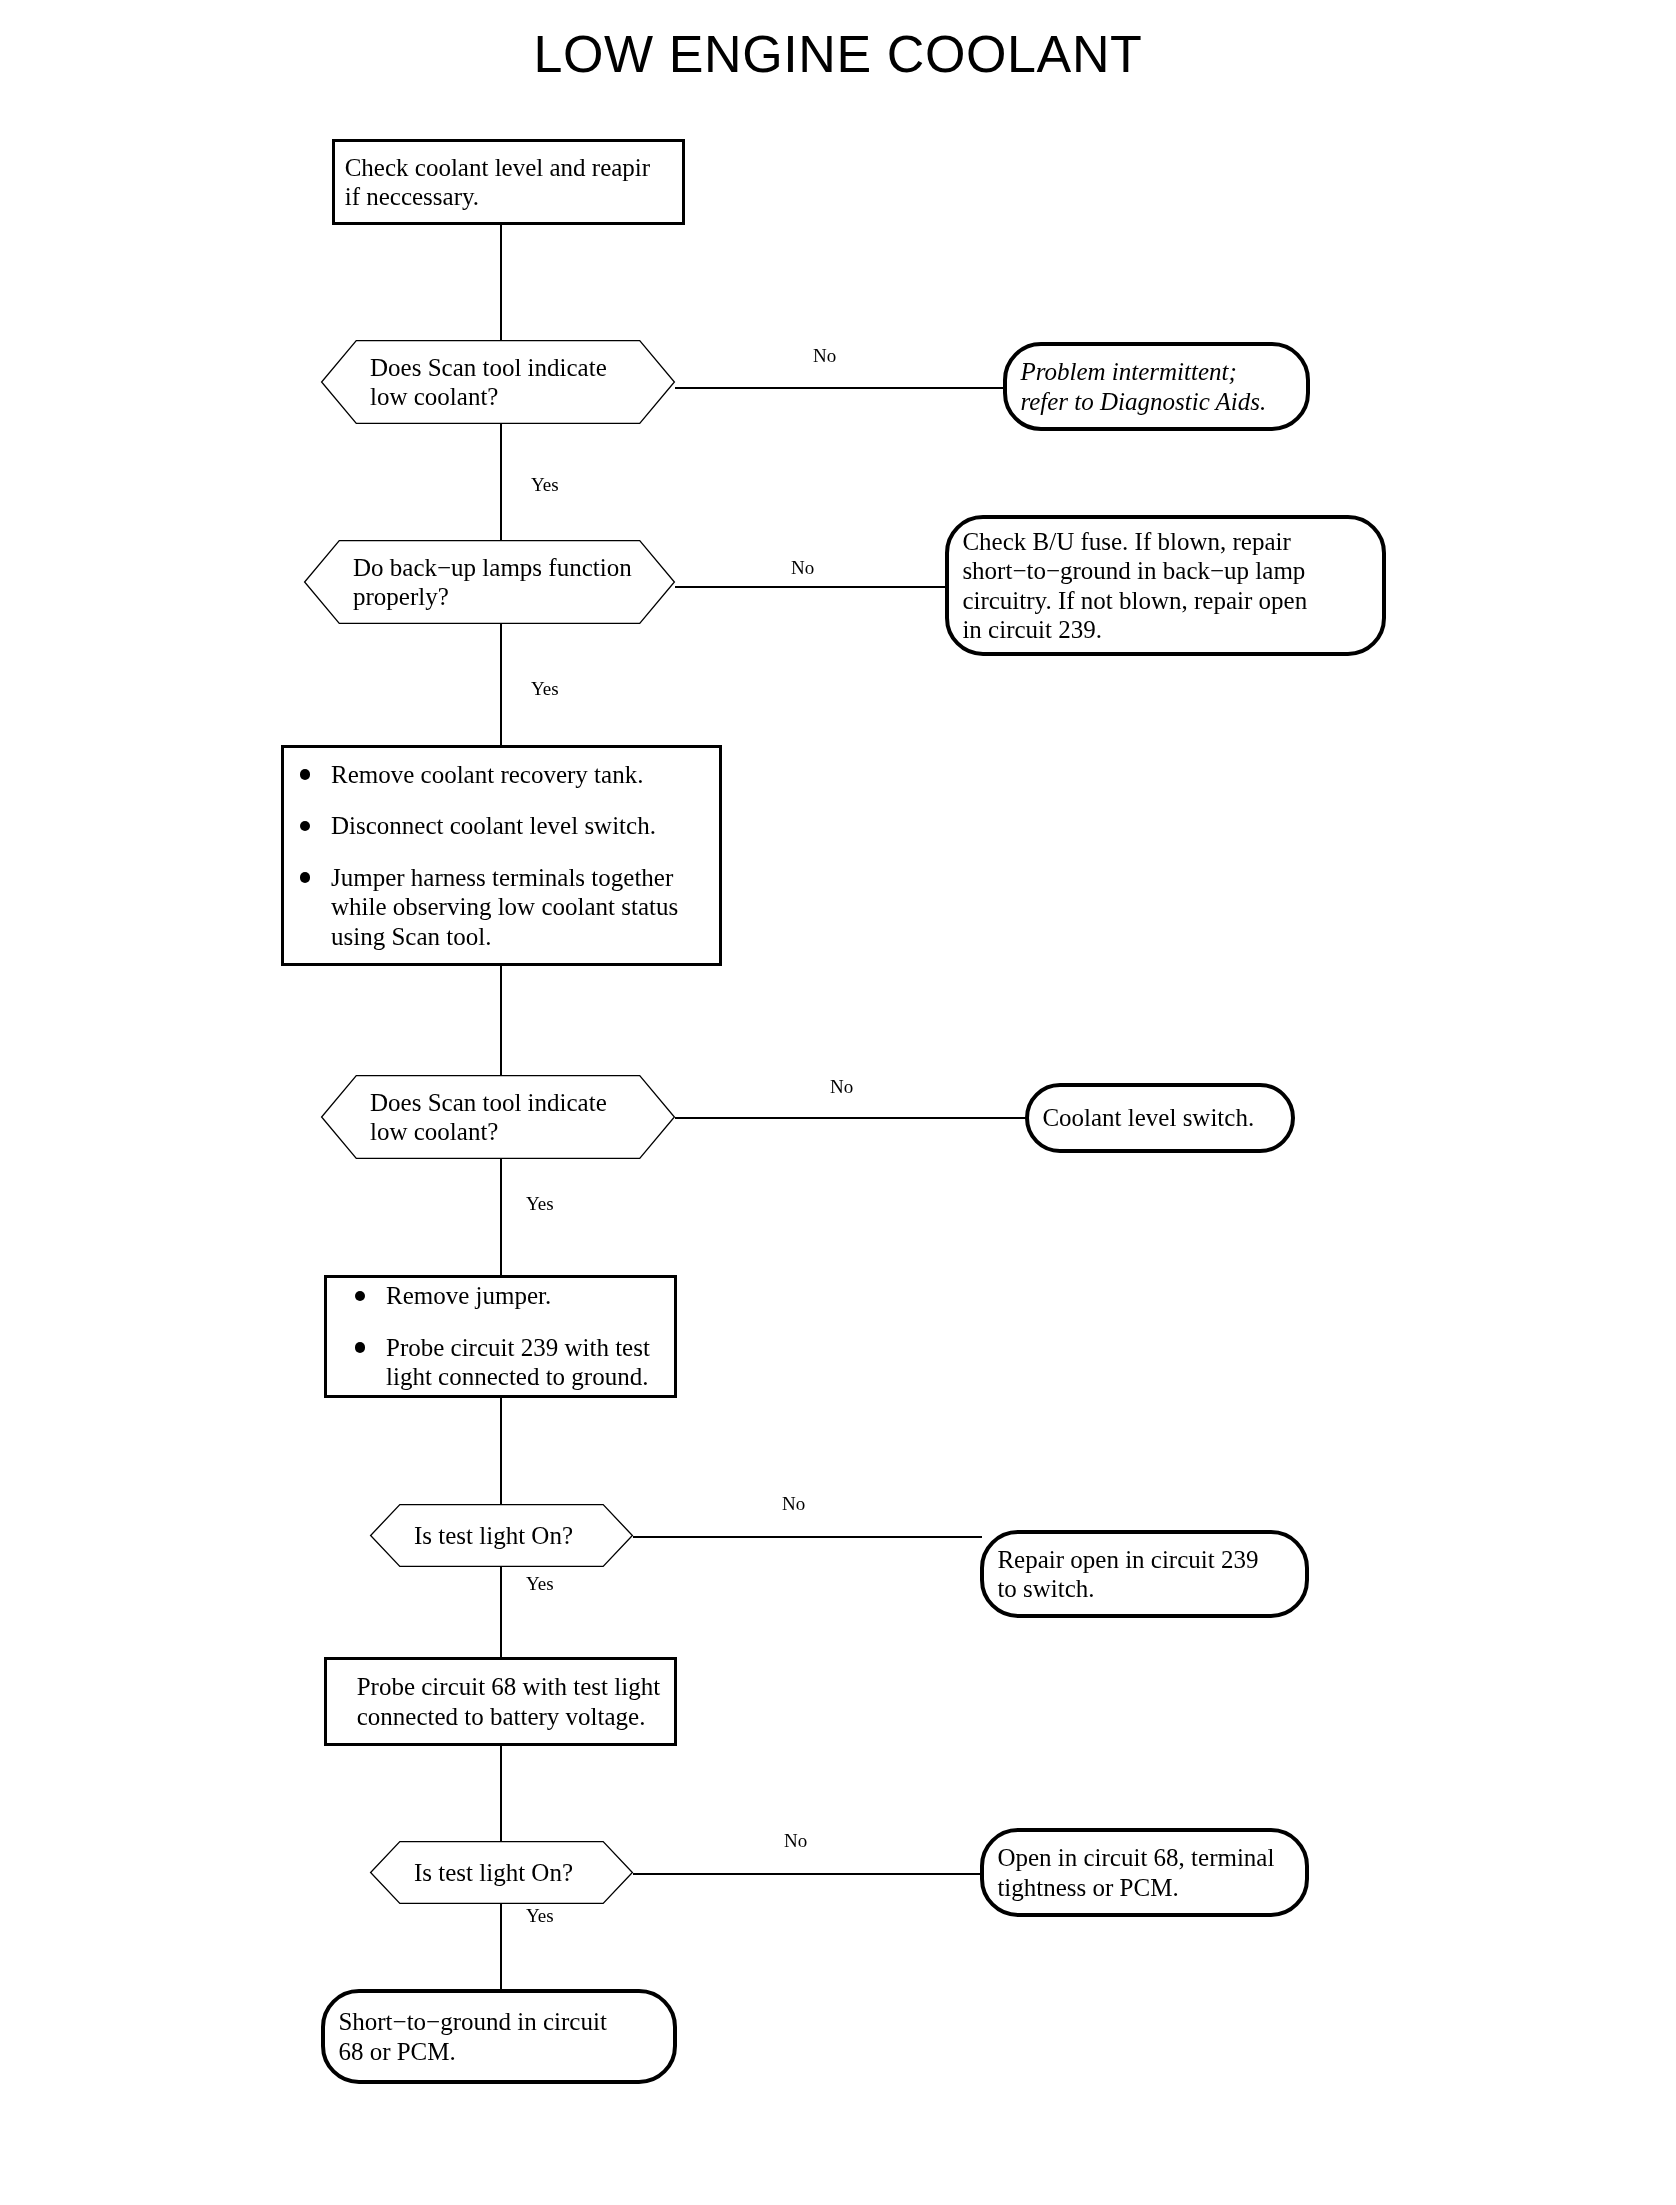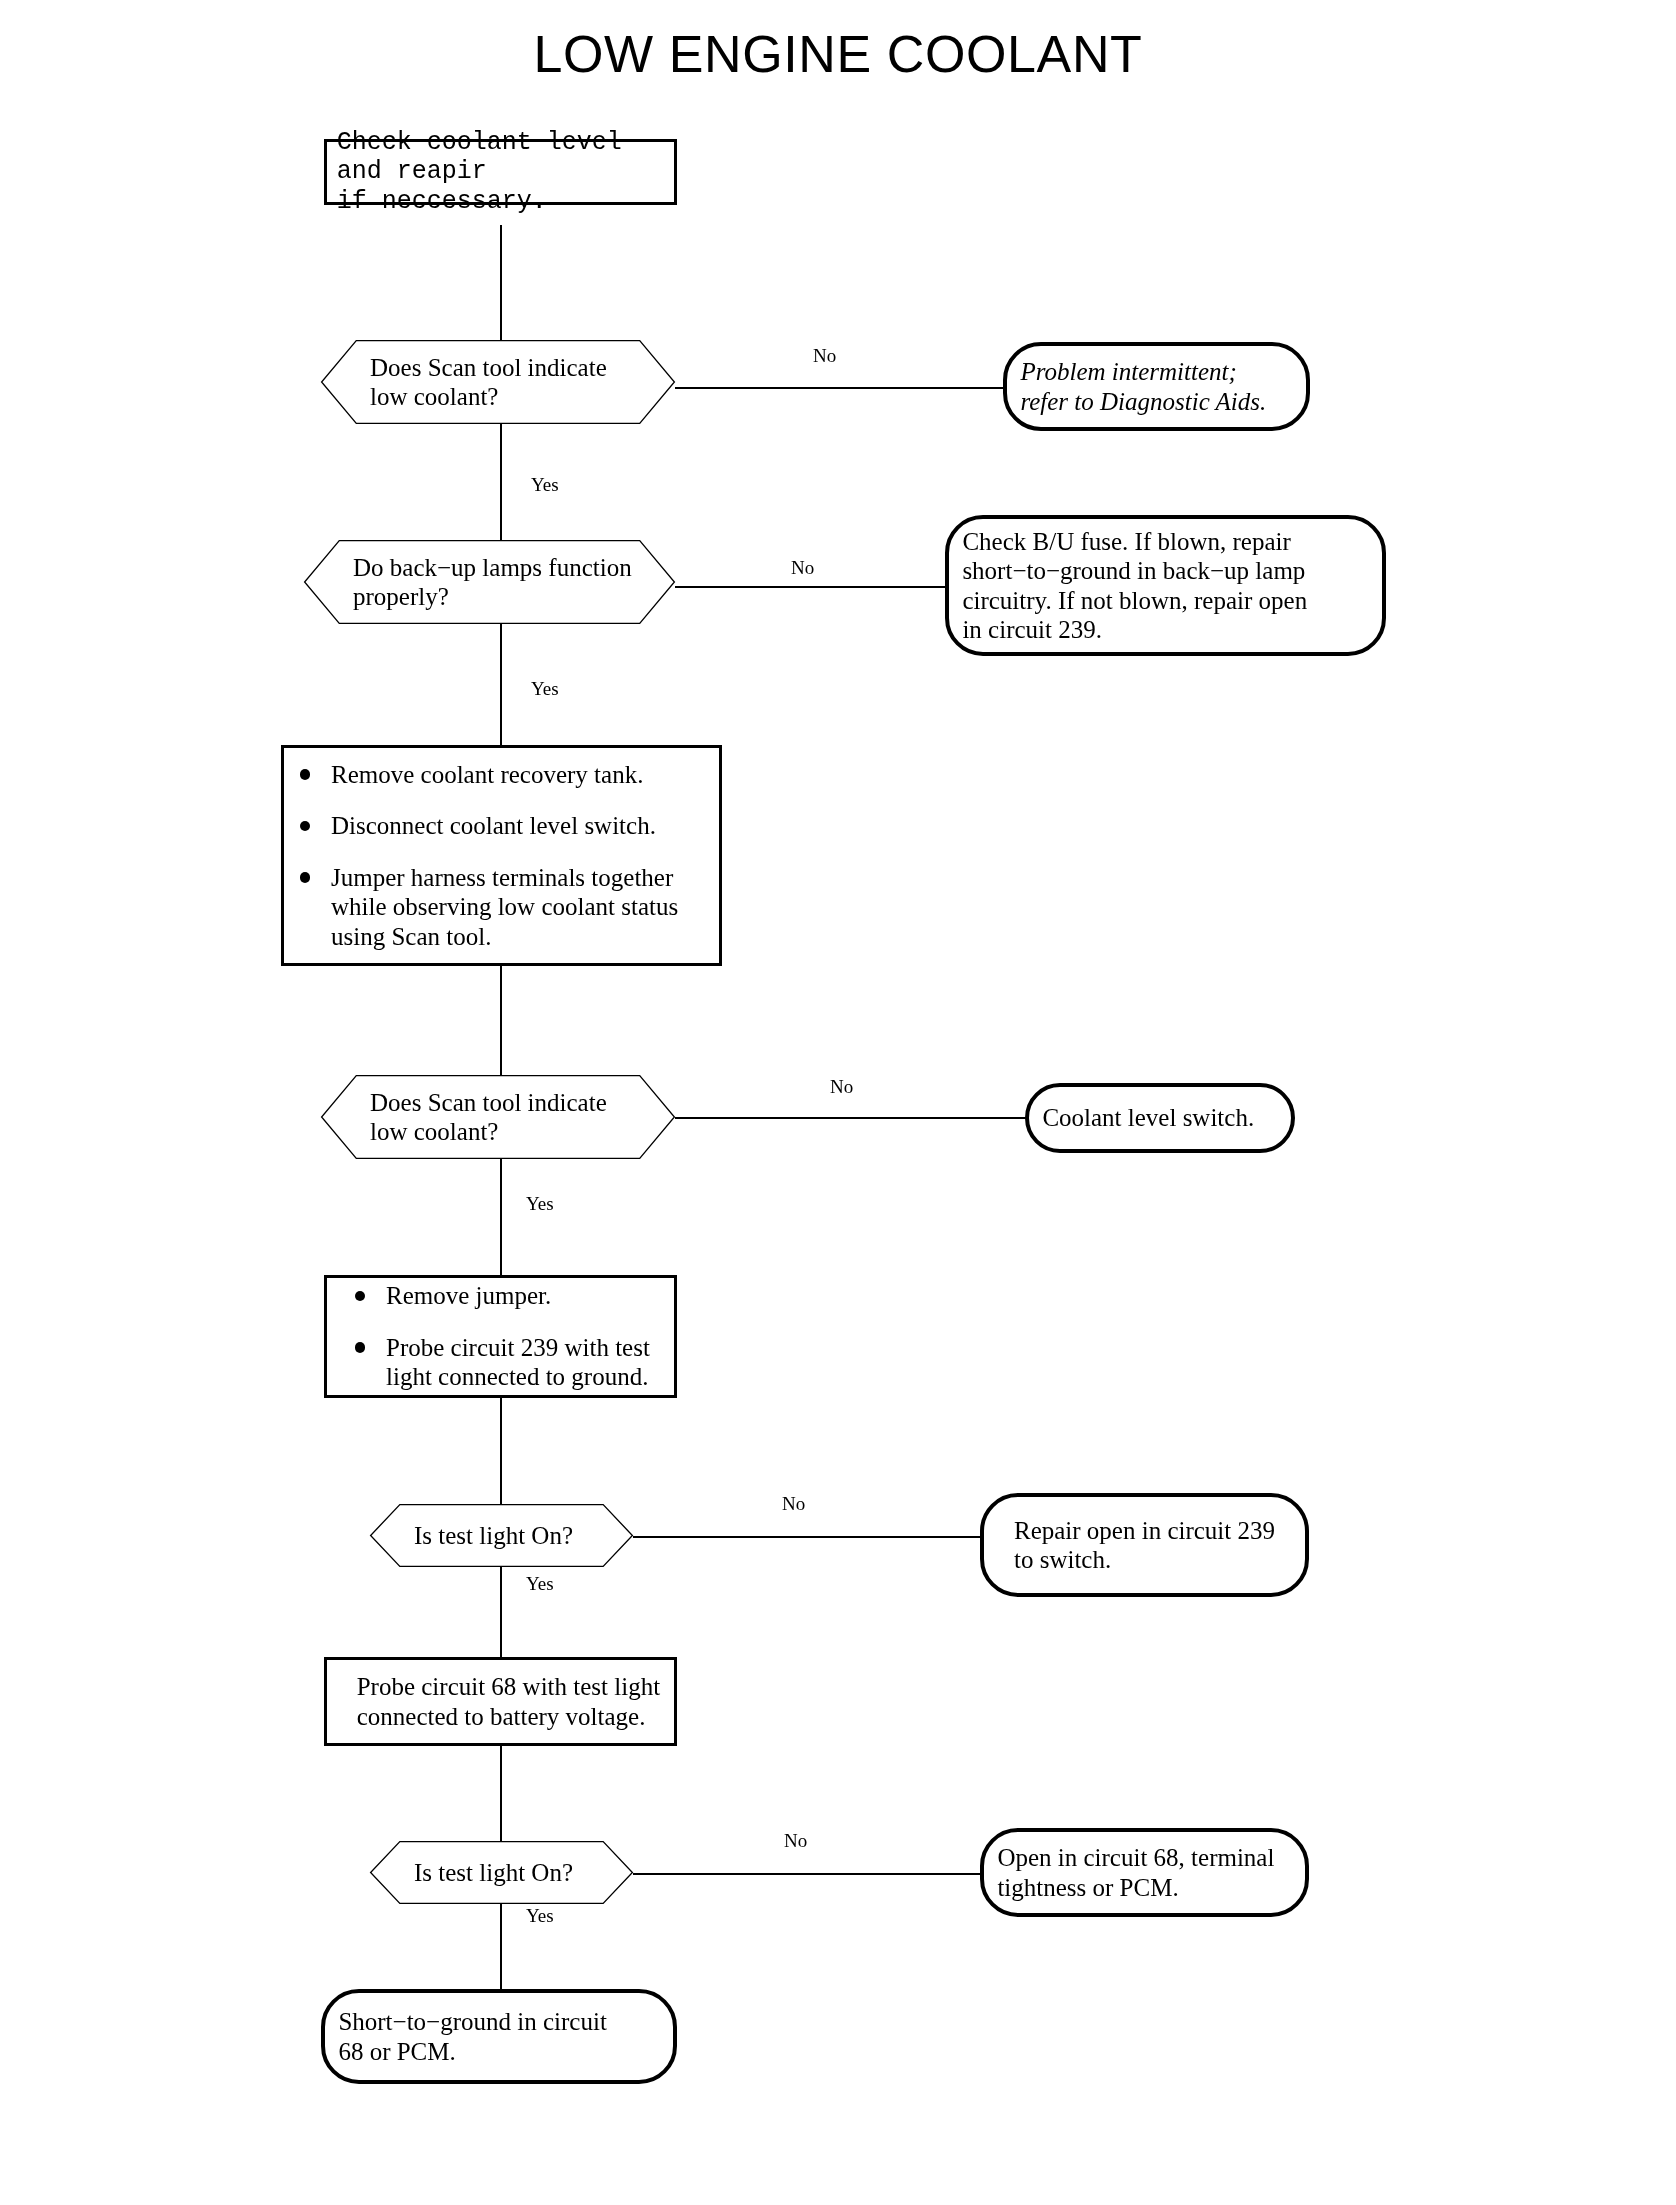--- a/index.html
+++ b/index.html
@@ -165,21 +165,21 @@
   <div class="elabel" style="left:531px;  top:475px;">Yes</div>
   <div class="elabel" style="left:791px; top:558px;">No</div>
   <div class="elabel" style="left:531px;  top:679px;">Yes</div>
   <div class="elabel" style="left:830px; top:1077px;">No</div>
   <div class="elabel" style="left:526px;  top:1194px;">Yes</div>
   <div class="elabel" style="left:782px; top:1494px;">No</div>
   <div class="elabel" style="left:526px;  top:1574px;">Yes</div>
   <div class="elabel" style="left:784px; top:1831px;">No</div>
   <div class="elabel" style="left:526px;  top:1906px;">Yes</div>
 
-  <div class="node proc" style="left:324px; top:139px; width:353px; height:66px;font-family:Liberation Mono, monospace;">
+  <div class="node proc" style="left:332px; top:139px; width:353px; height:86px;">
     <div class="txt">Check coolant level and reapir
 if neccessary.</div>
   </div>
 
   <div class="node hex" style="left:321px; top:340px; width:354px; height:84px;">
     <svg viewBox="0 0 582 138" preserveAspectRatio="none">
       <polygon points="58,1 524,1 581,69 524,137 58,137 1,69" fill="#ffffff" stroke="#000000" stroke-width="2.2"></polygon>
     </svg>
     <div class="txt" style="margin-left:49px;">Does Scan tool indicate
 low coolant?</div>
@@ -235,21 +235,21 @@
     </ul>
   </div>
 
   <div class="node hex" style="left:370px; top:1504px; width:263px; height:63px;">
     <svg viewBox="0 0 432 104" preserveAspectRatio="none">
       <polygon points="49,1 383,1 431,52 383,103 49,103 1,52" fill="#ffffff" stroke="#000000" stroke-width="2.2"></polygon>
     </svg>
     <div class="txt" style="margin-left:44px;">Is test light On?</div>
   </div>
 
-  <div class="node term" style="left:980px; top:1493px; width:329px; height:104px;justify-content:center;">
+  <div class="node term" style="left:980px; top:1530px; width:329px; height:88px;">
     <div class="txt">Repair open in circuit 239
 to switch.</div>
   </div>
 
   <div class="node proc" style="left:324px; top:1657px; width:353px; height:89px;padding-left:20px;">
     <div class="txt">Probe circuit 68 with test light
 connected to battery voltage.</div>
   </div>
 
   <div class="node hex" style="left:370px; top:1841px; width:263px; height:63px;">

